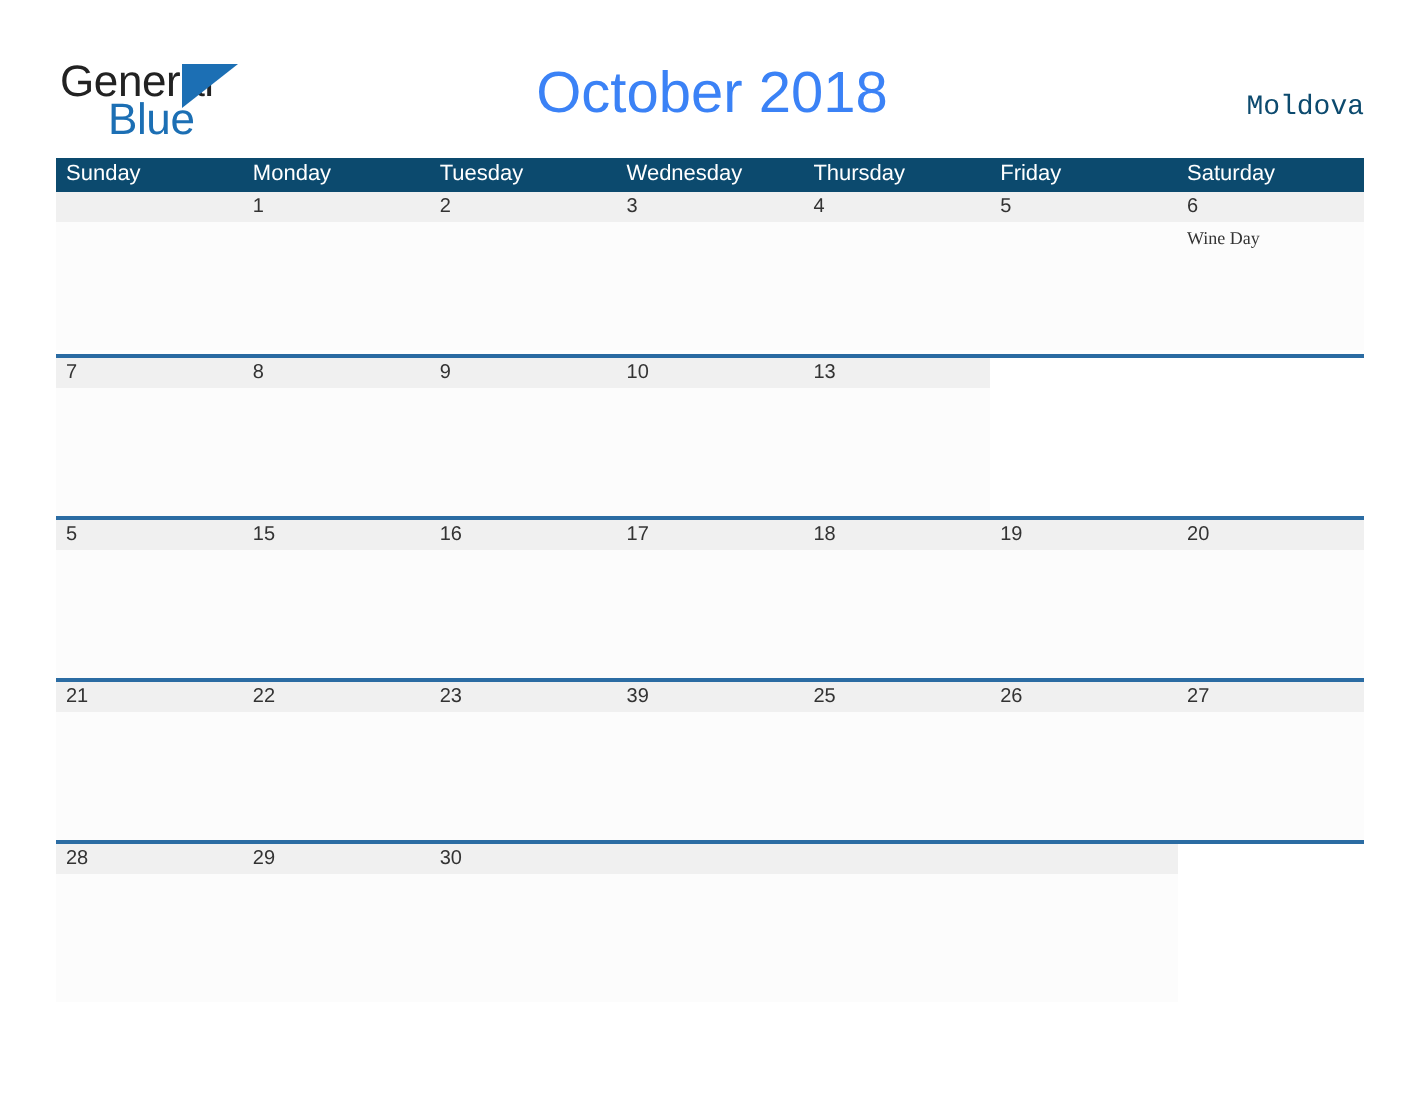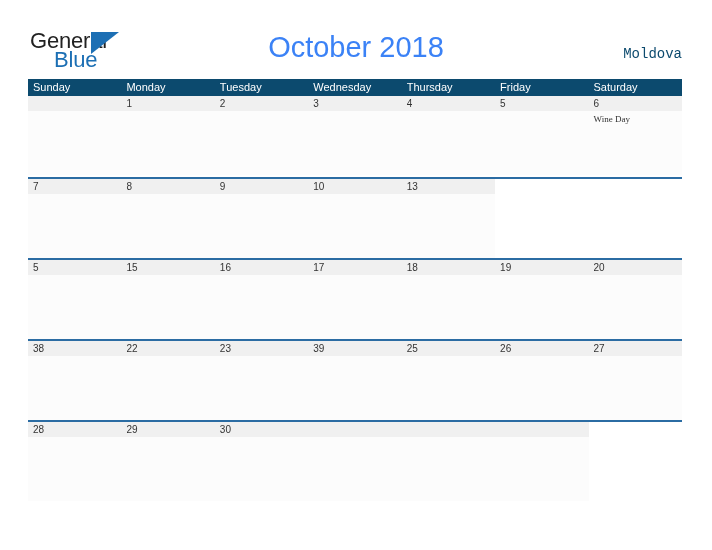--- a/index.html
+++ b/index.html
@@ -277,21 +277,21 @@
           </div>
           <div class="day-cell">
             <div class="day-strip">20</div>
             <div class="day-body"></div>
           </div>
         </div>
       </div>
       <div class="week-row">
         <div class="week-cells">
           <div class="day-cell">
-            <div class="day-strip">38</div>
+            <div class="day-strip">21</div>
             <div class="day-body"></div>
           </div>
           <div class="day-cell">
             <div class="day-strip">22</div>
             <div class="day-body"></div>
           </div>
           <div class="day-cell">
             <div class="day-strip">23</div>
             <div class="day-body"></div>
           </div>

